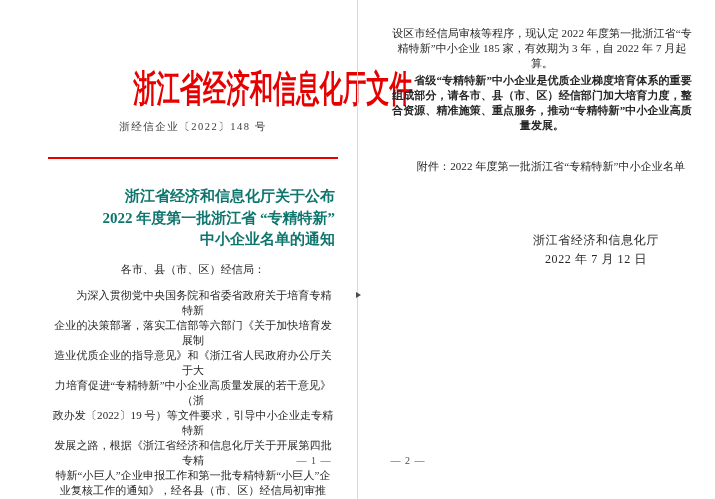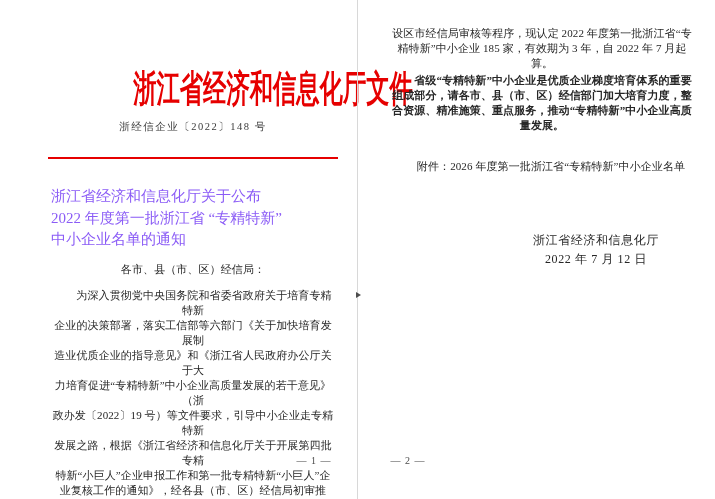--- a/index.html
+++ b/index.html
@@ -32,23 +32,23 @@
   }
   .docnum {
     top: 120px; text-align: center;
     font-size: 10.5px; color: #3a3a3a; letter-spacing: 1.5px;
   }
   .redline {
     position: absolute; left: 48px; width: 290px; top: 157px; height: 2px;
     background: #e60000;
   }
   .doc-title {
-    top: 186px; text-align: left;
-    font-size: 15px; font-weight: normal; line-height: 21.5px;
-    white-space: pre-line; color: #8b5cf6;
+    top: 186px; text-align: right;
+    font-size: 15px; font-weight: bold; line-height: 21.5px;
+    white-space: pre-line; color: #0f766e;
   }
   .salutation {
     top: 262px; font-size: 11px; letter-spacing: 0.4px;
   }
   .bodytext {
     font-size: 11px; line-height: 15px;
     white-space: pre-line; text-align: center;
     letter-spacing: 0.1px;
   }
   .indent2 { text-indent: 22px; }
@@ -112,21 +112,21 @@
 <div id="page2" class="page">
 
   <div id="p2-para1" class="col2 bodytext">设区市经信局审核等程序，现认定 2022 年度第一批浙江省“专
 精特新”中小企业 185 家，有效期为 3 年，自 2022 年 7 月起算。</div>
 
   <div id="p2-para2" class="col2 bodytext indent2">省级“专精特新”中小企业是优质企业梯度培育体系的重要
 组成部分，请各市、县（市、区）经信部门加大培育力度，整
 合资源、精准施策、重点服务，推动“专精特新”中小企业高质
 量发展。</div>
 
-  <div id="p2-attach" class="col2 bodytext">附件：2026 年度第一批浙江省“专精特新”中小企业名单</div>
+  <div id="p2-attach" class="col2 bodytext">附件：2022 年度第一批浙江省“专精特新”中小企业名单</div>
 
   <div class="signature">浙江省经济和信息化厅
 2022 年 7 月 12 日</div>
 </div>
 
 <div id="pn1" class="pagenum">— 1 —</div>
 
 <div id="pn2" class="pagenum">— 2 —</div>
 
 <div class="divider"></div>

